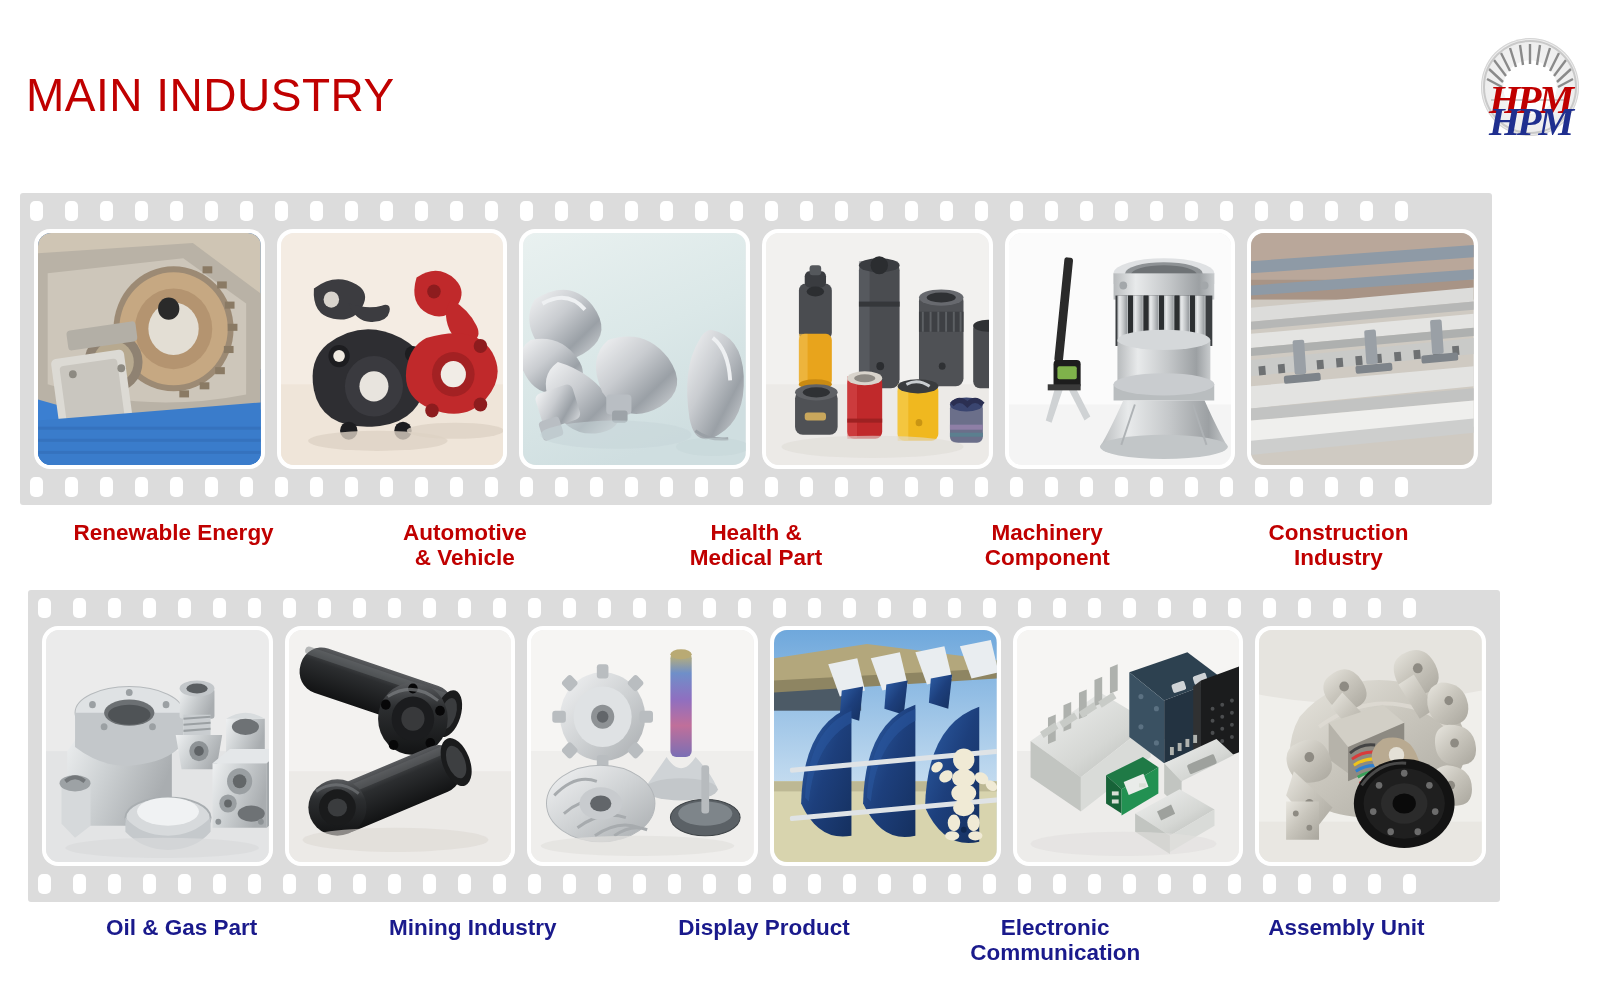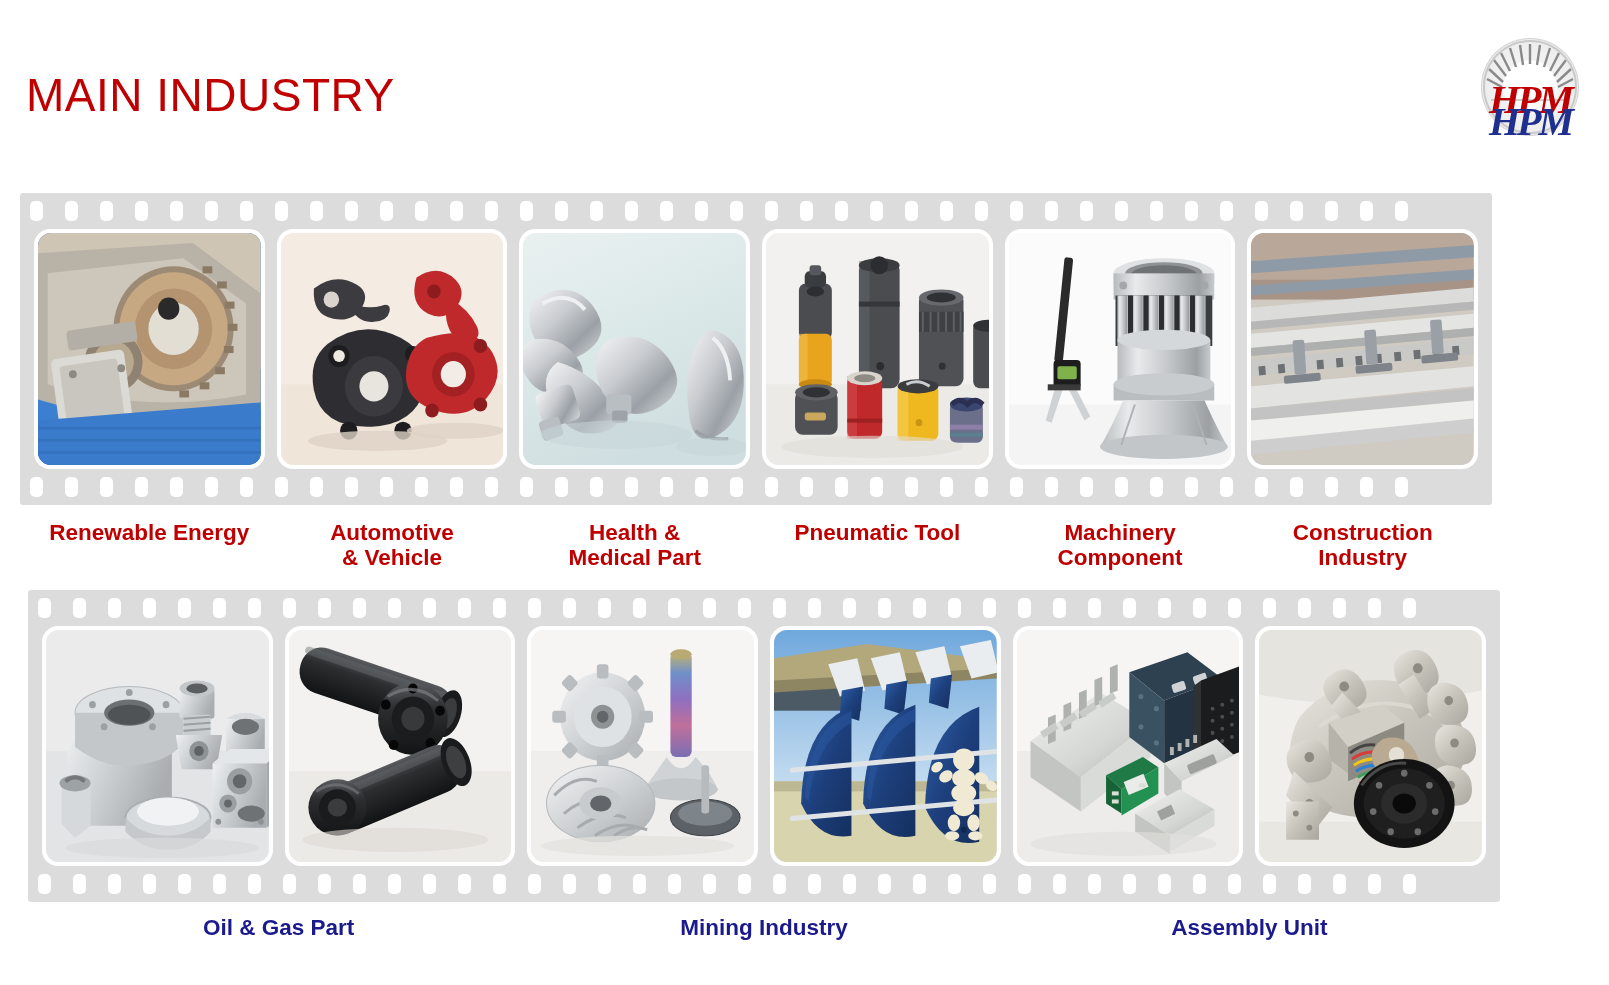--- a/index.html
+++ b/index.html
@@ -592,21 +592,20 @@
 <div class="labels row1">
   <div class="label red">Renewable Energy</div>
   <div class="label red">
     <div>Automotive</div>
     <div>&amp; Vehicle</div>
   </div>
   <div class="label red">
     <div>Health &amp;</div>
     <div>Medical Part</div>
   </div>
-  <div class="label red">Pneumatic Tool</div>
   <div class="label red">
     <div>Machinery</div>
     <div>Component</div>
   </div>
   <div class="label red">
     <div>Construction</div>
     <div>Industry</div>
   </div>
 </div>
 
@@ -1150,14 +1149,19 @@
         </svg>
       </div>
     </div>
 
   </div>
 </div>
 
 <div class="labels row2">
   <div class="label navy">Oil &amp; Gas Part</div>
   <div class="label navy">Mining Industry</div>
+  <div class="label navy">Display Product</div>
+  <div class="label navy">
+    <div>Electronic</div>
+    <div>Communication</div>
+  </div>
   <div class="label navy">Assembly Unit</div>
 </div>
 
 </body></html>

